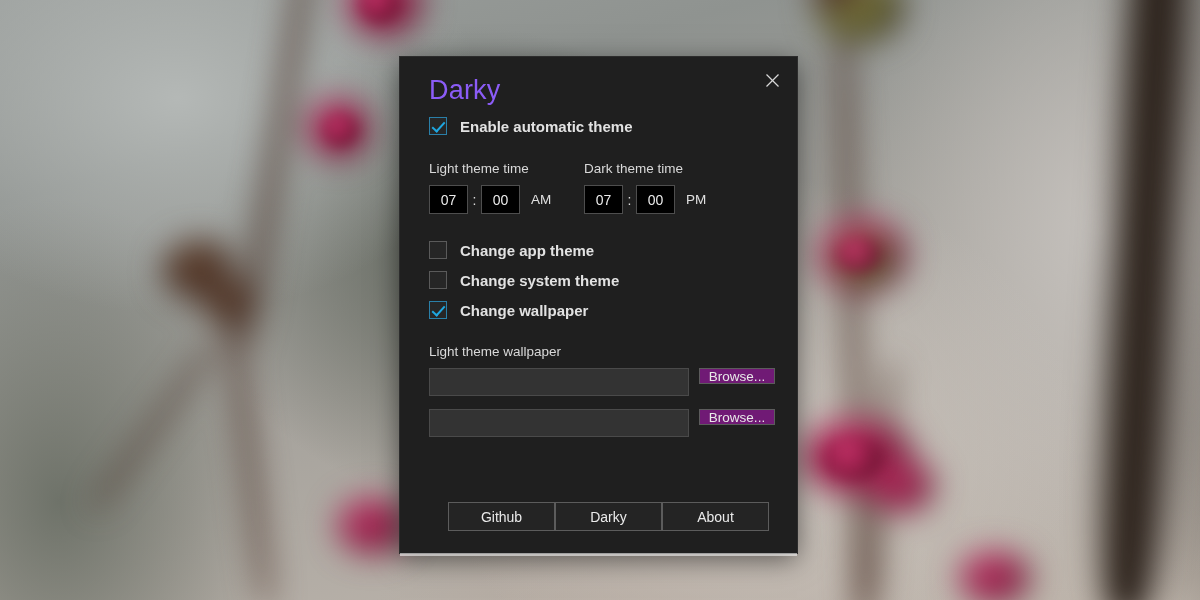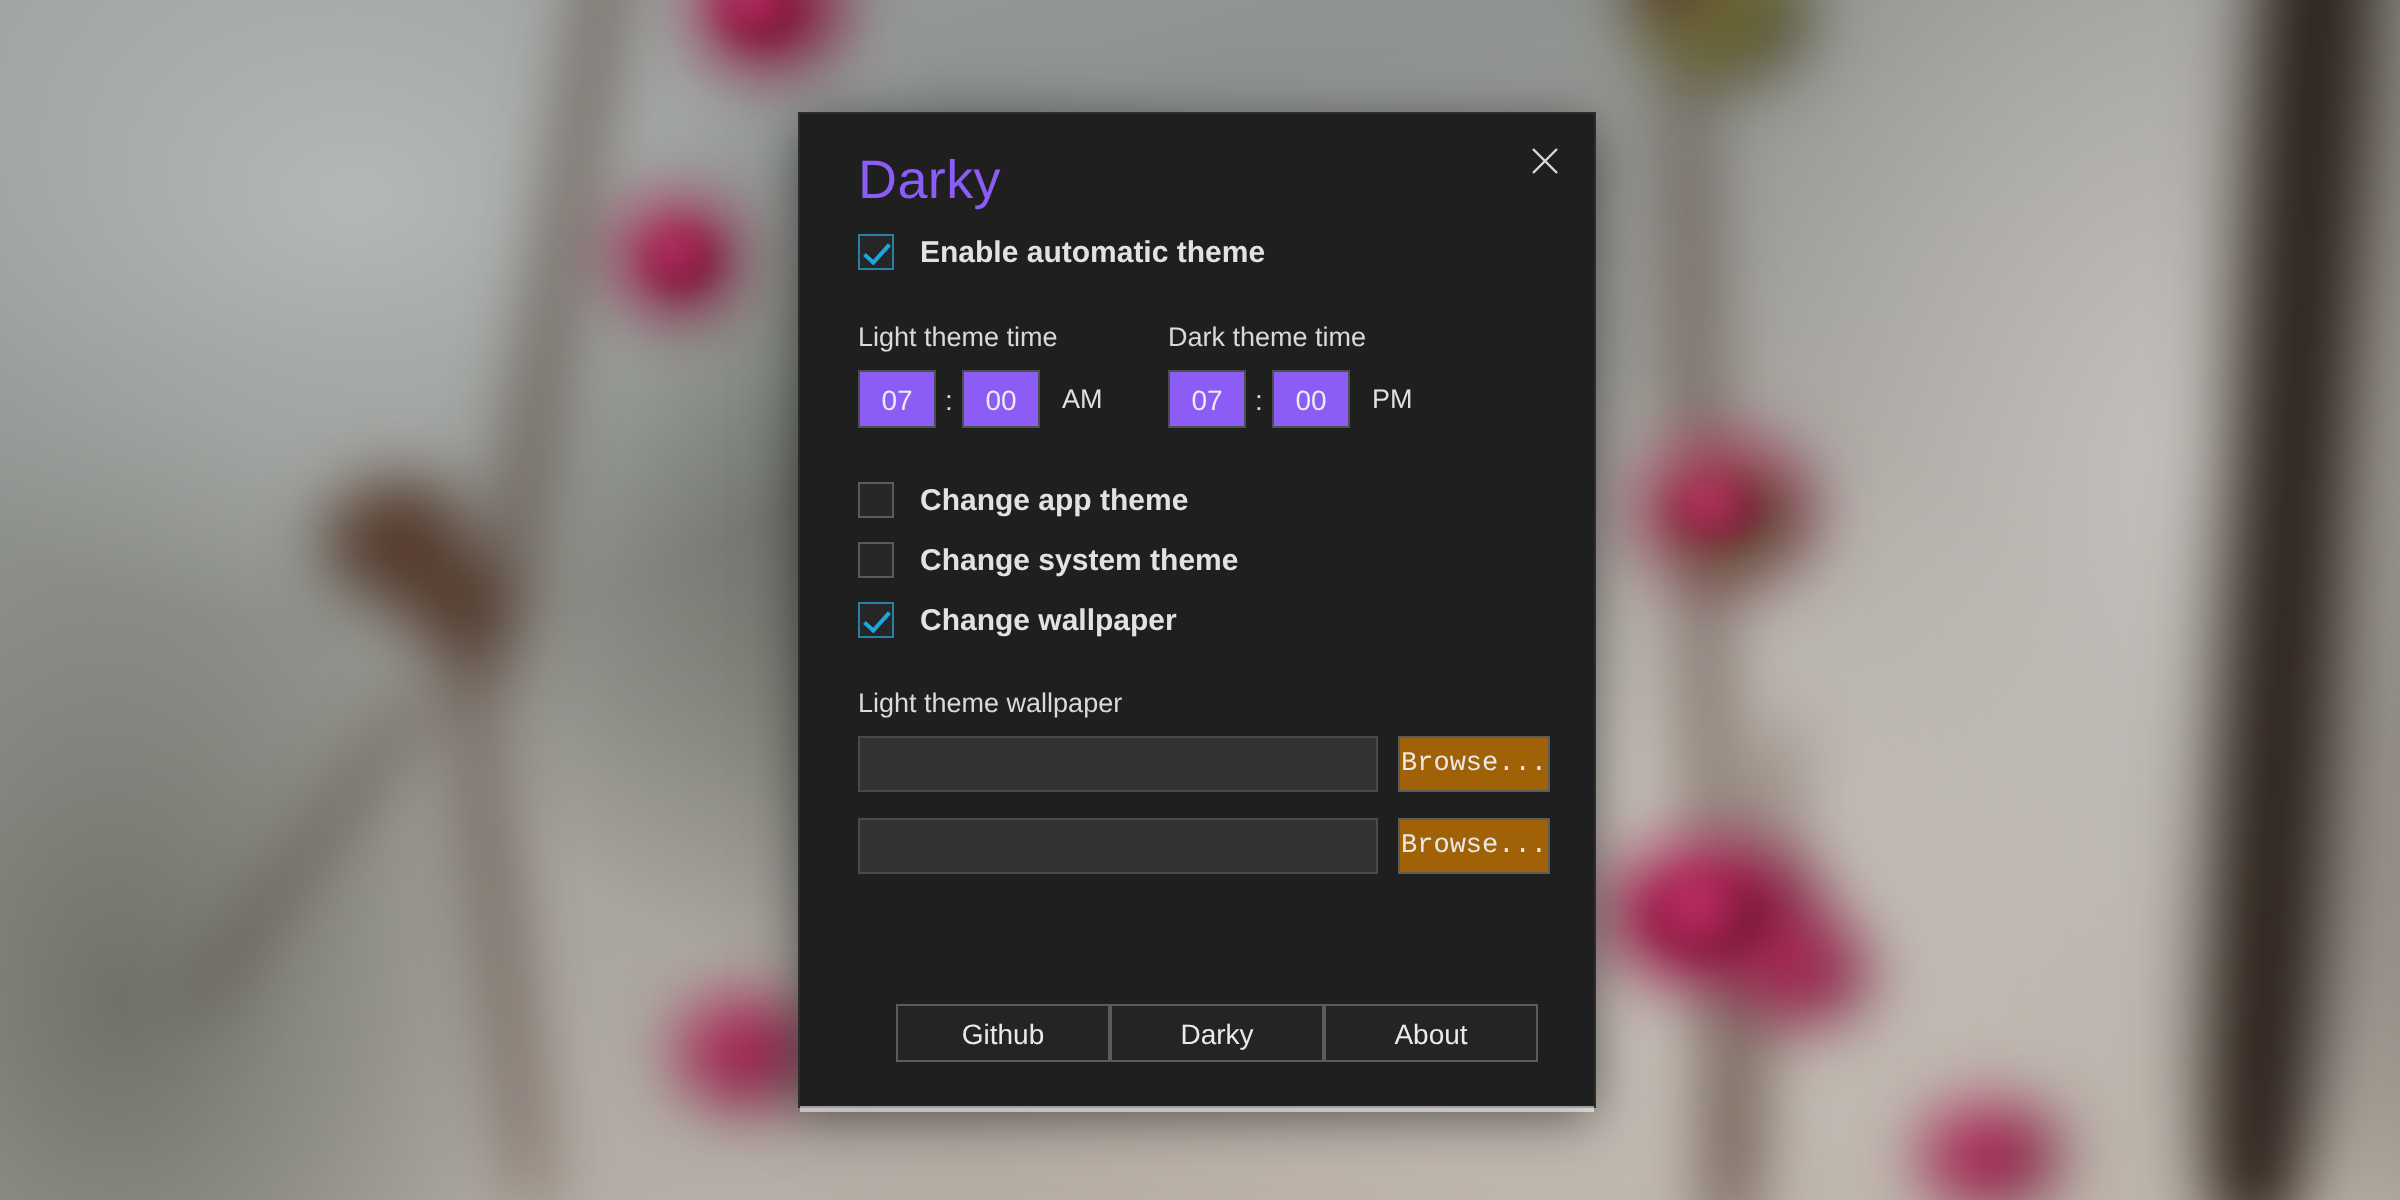--- a/index.html
+++ b/index.html
@@ -129,21 +129,21 @@
   .time-group { width: 155px; }
   .field-label {
     font-size: 13.5px;
     color: #d9d9d9;
     margin-bottom: 9px;
     display: block;
   }
   .time-row { display: flex; align-items: center; }
   .time-box {
     width: 39px; height: 29px;
-    background: #8b5cf6;
+    background: #000000;
     border: 1px solid #4e4e4e;
     color: #ececec;
     font-family: "Liberation Sans", sans-serif;
     font-size: 14px;
     text-align: center;
     line-height: 27px;
     outline: none;
   }
   .time-colon {
     width: 13px;
@@ -174,25 +174,25 @@
     color: #e4e4e4;
     font-family: "Liberation Sans", sans-serif;
     font-size: 13px;
     padding: 0 7px;
     outline: none;
     min-width: 0;
   }
   .browse-btn {
     flex: 0 0 76px;
     margin-left: 10px;
-    height: 28px;
-    background: #a16207;
+    height: 16px;
+    background: #701a75;
     border: 1px solid #5c5c5c;
     color: #e8e8e8;
-    font-family: Liberation Mono, monospace;
+    font-family: Liberation Sans, sans-serif;
     font-size: 13.5px;
     cursor: pointer;
     padding: 0;
   }
 
   
   .footer {
     position: absolute;
     left: 29px; right: 22px;
     bottom: 22px;

